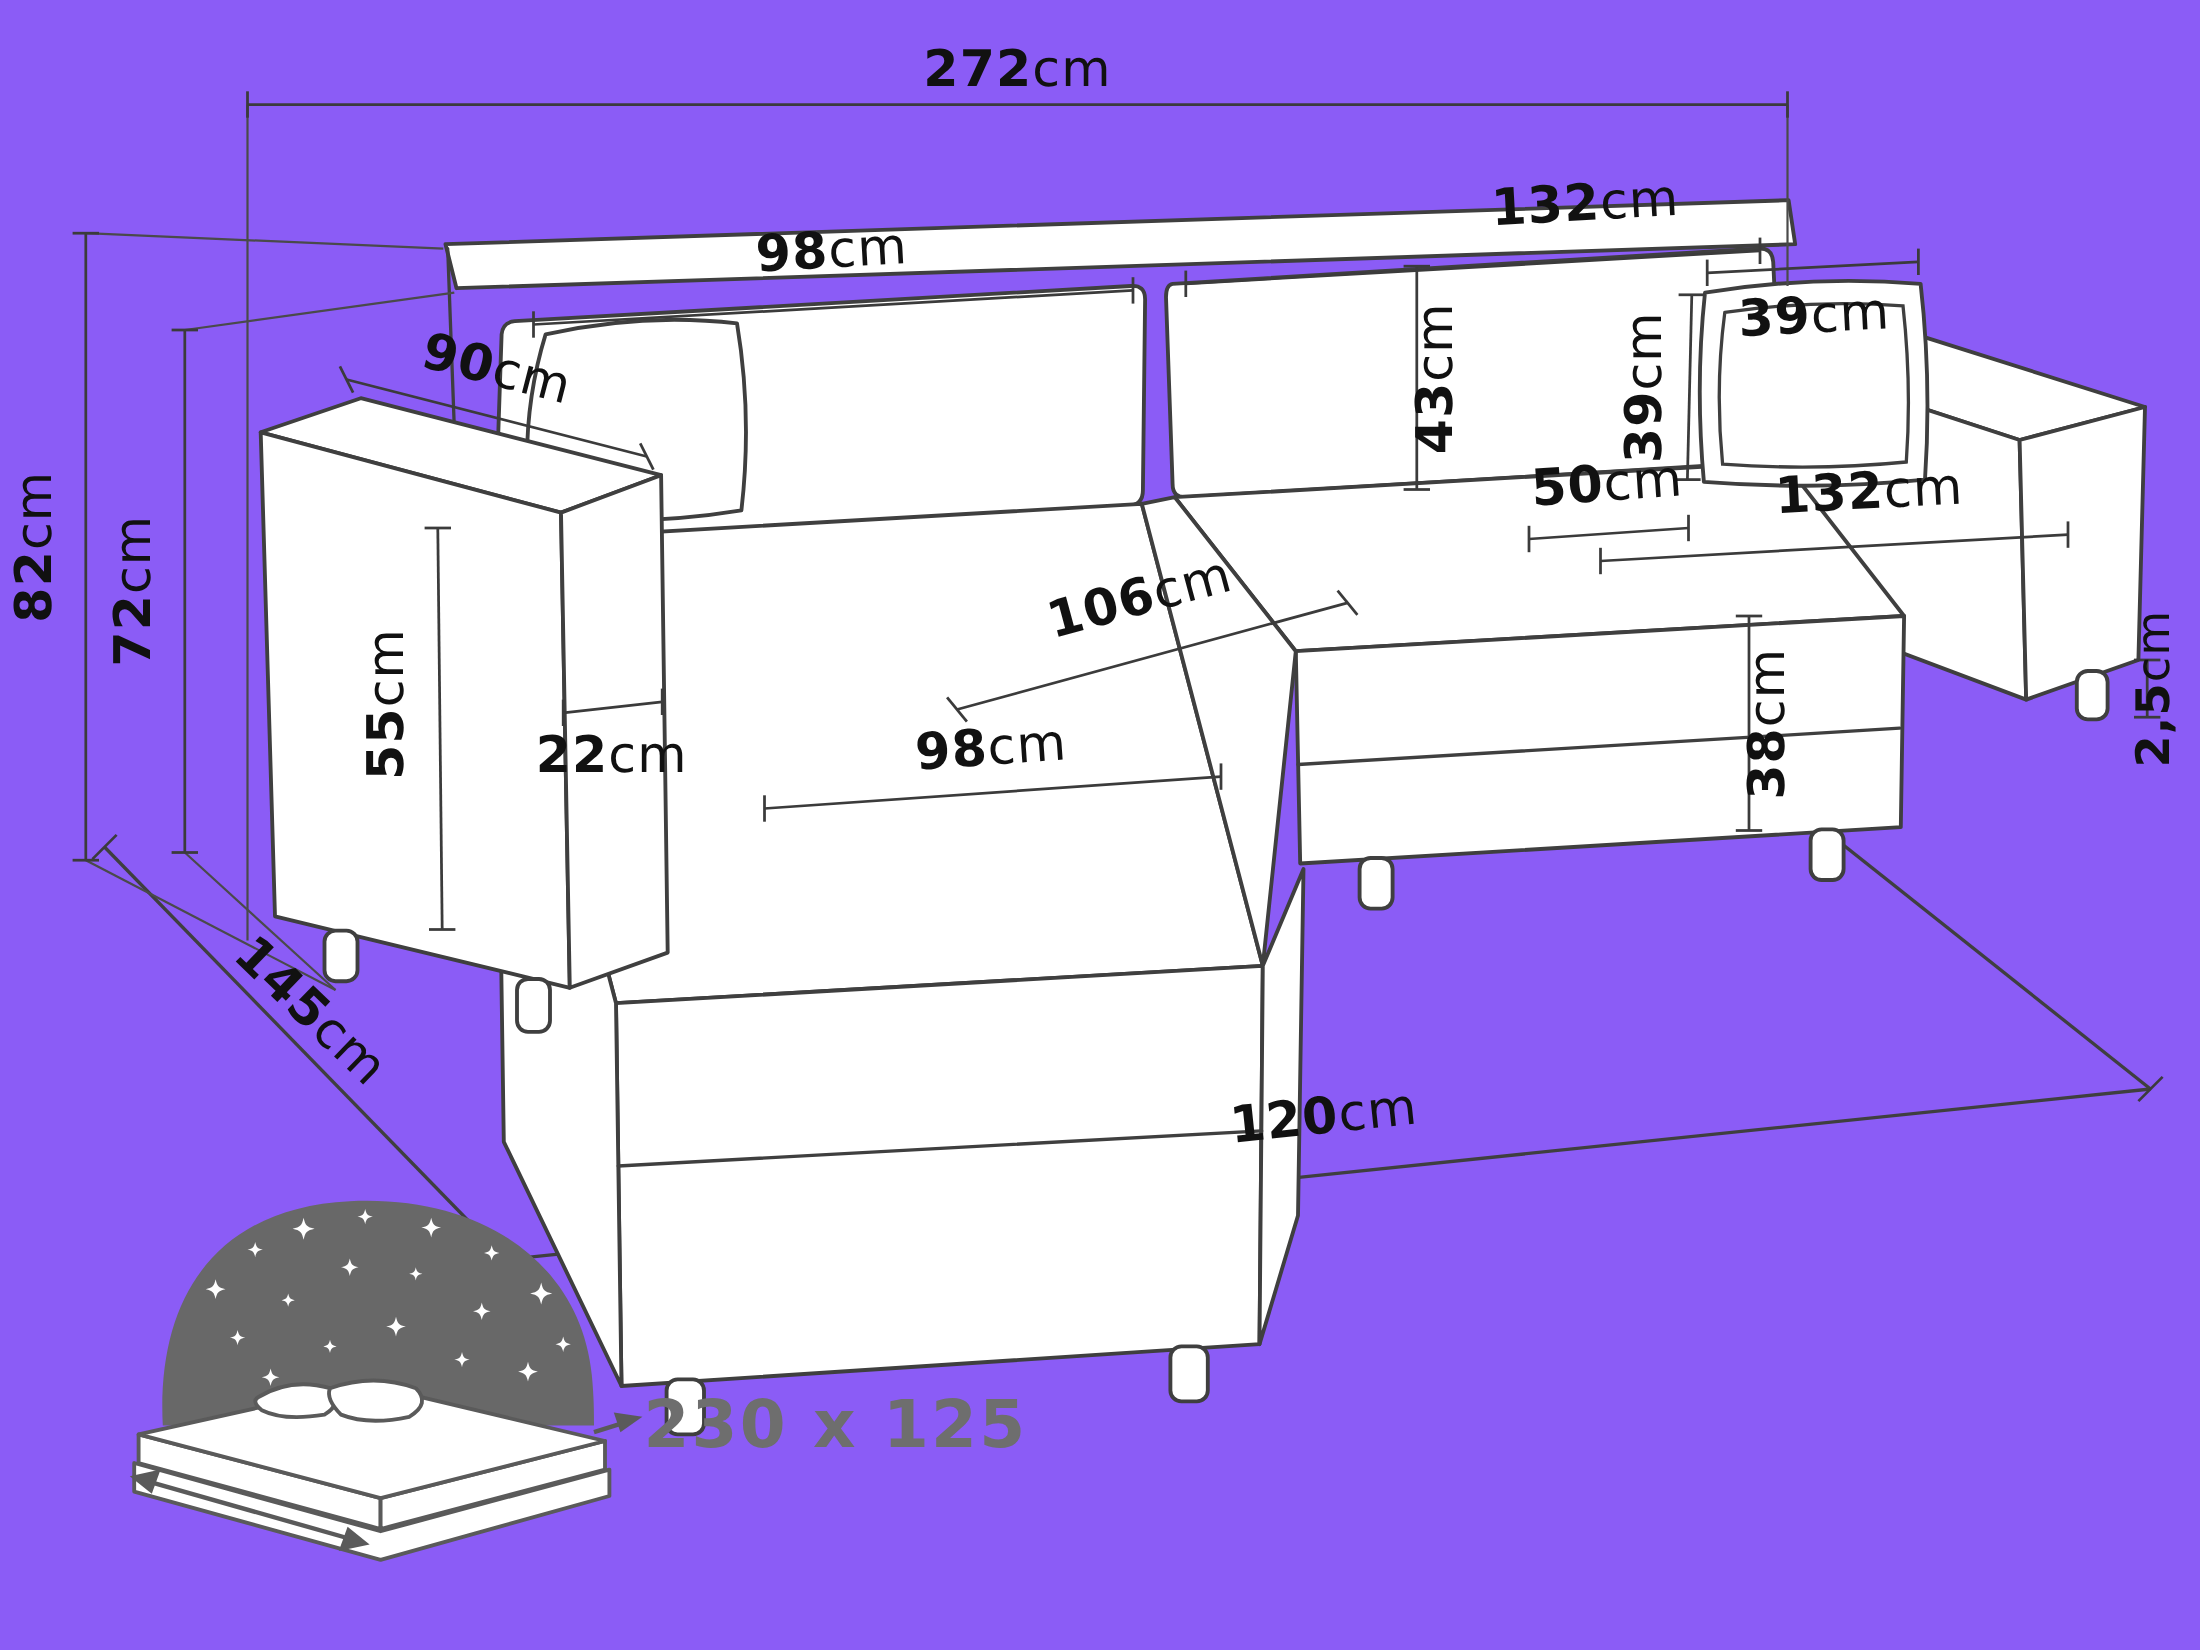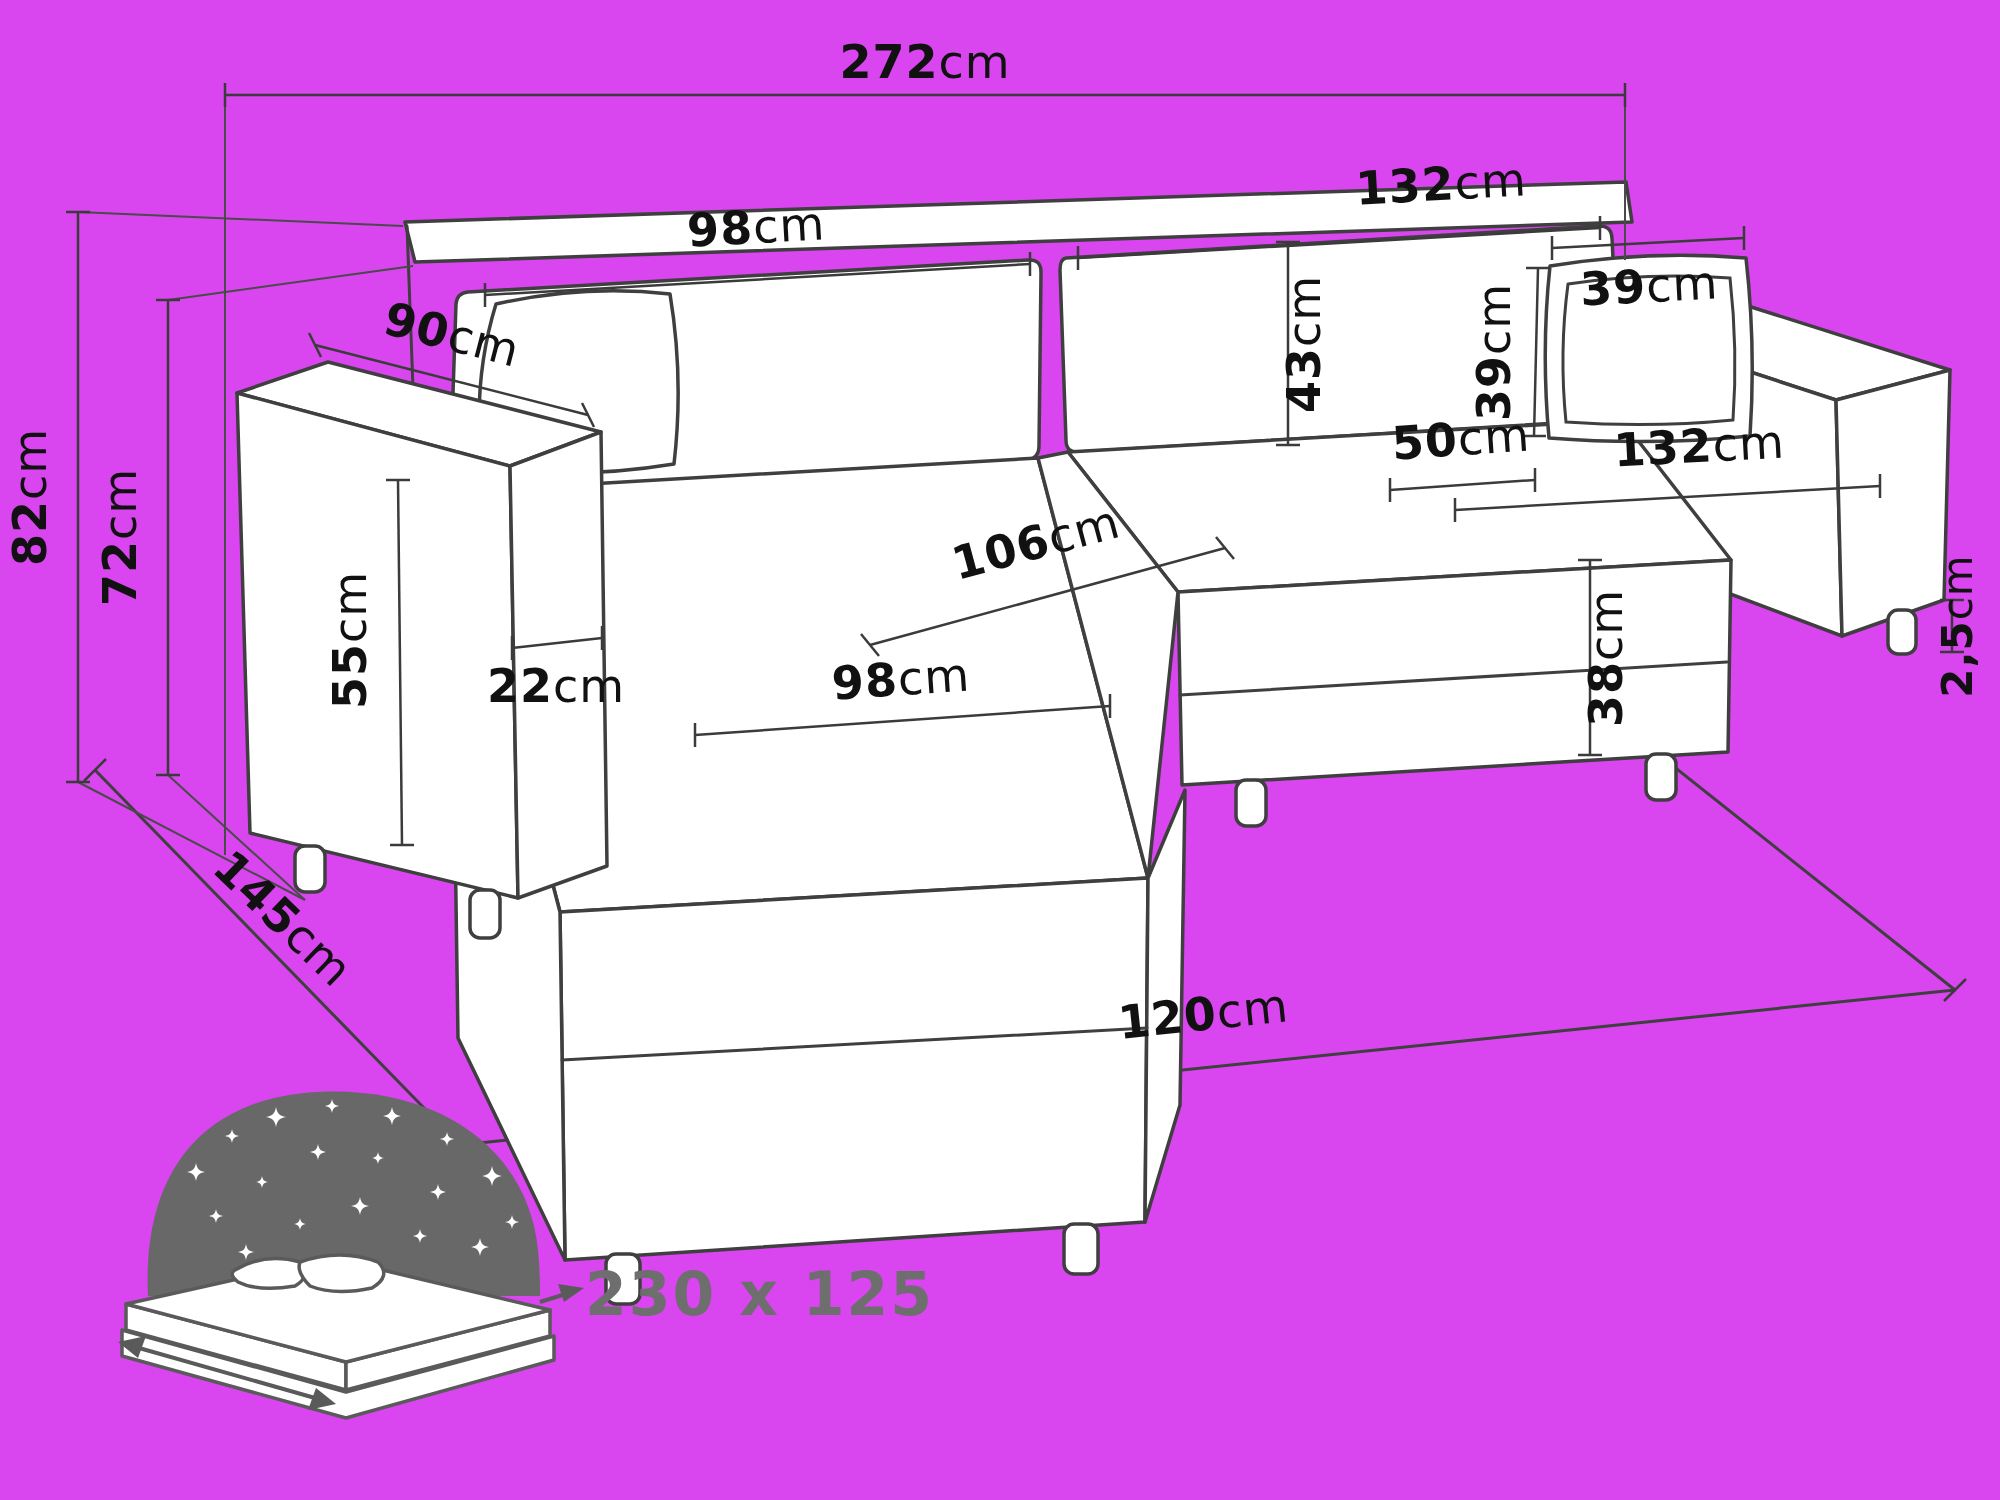--- a/index.html
+++ b/index.html
@@ -1,16 +1,16 @@
 <!DOCTYPE html>
 <html><head>
 <meta charset="utf-8">
 <style>
   html,body{margin:0;padding:0;background:#ffffff;}
-  .stage{position:relative;width:2000px;height:1500px;background:#d946ef;overflow:hidden;}
+  .stage{position:relative;width:2000px;height:1500px;background:#8b5cf6;overflow:hidden;}
   svg{display:block;}
   svg text{font-family:"DejaVu Sans","Liberation Sans",sans-serif;fill:#111111;}
   .dimlabel{font-size:46px;letter-spacing:1px;}
   .dimlabel .val{font-weight:700;}
   .dimlabel .unit{font-weight:400;}
   .smalllabel{font-size:42px;letter-spacing:1px;}
   .bedlabel{font-size:60px;font-weight:700;fill:#6e6e6e;letter-spacing:2px;}
   .sofa{stroke:#3f3f3f;stroke-width:3.5;fill:#ffffff;stroke-linejoin:round;stroke-linecap:round;}
   .sofaline{stroke:#3f3f3f;stroke-width:3;fill:none;stroke-linecap:round;}
   .dim{stroke:#3b3b3b;stroke-width:2.5;fill:none;}

